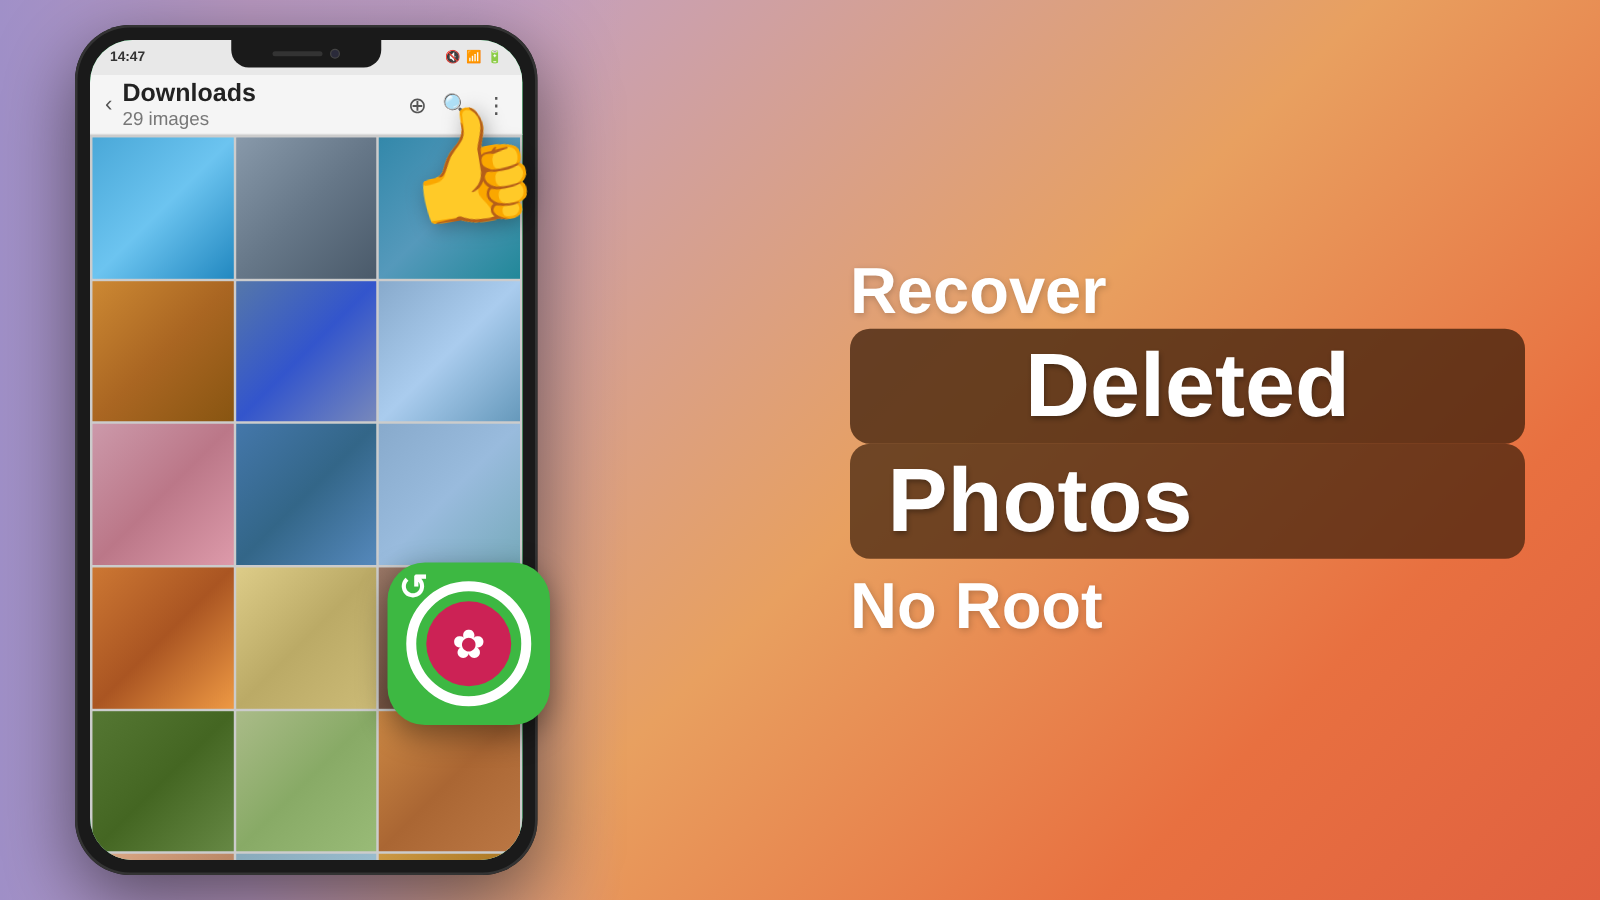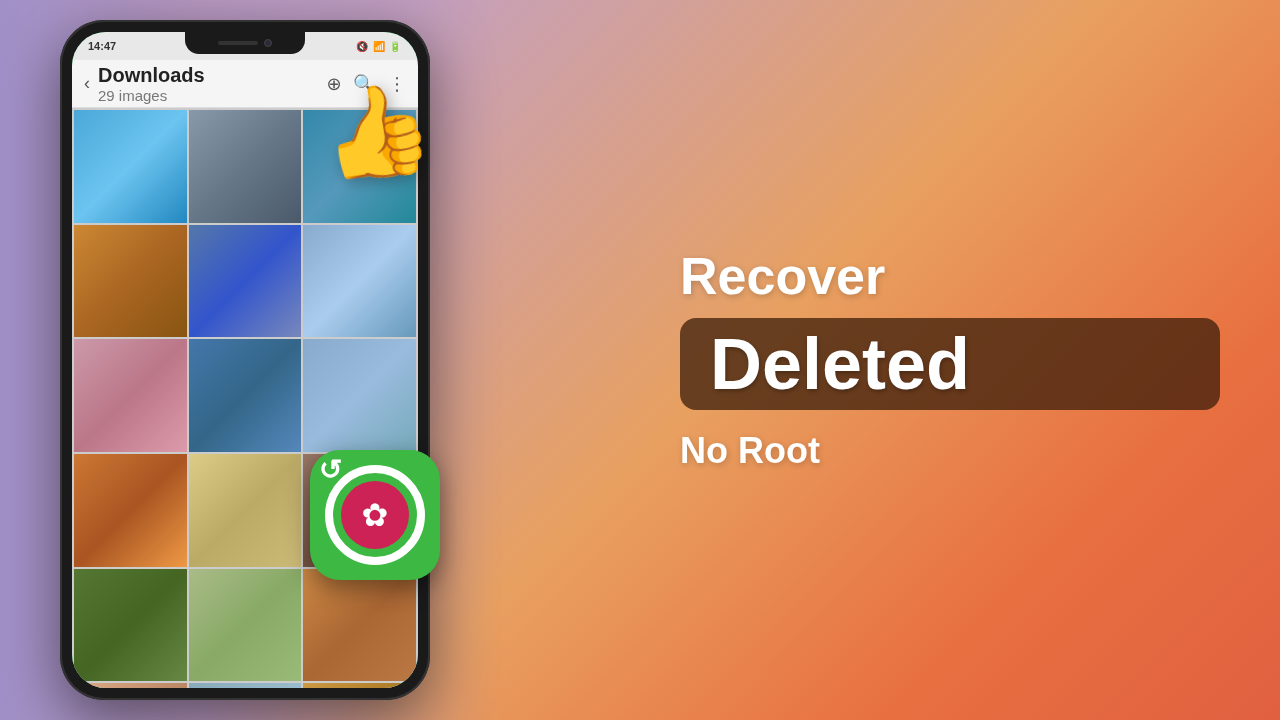--- a/index.html
+++ b/index.html
@@ -238,36 +238,37 @@
     .right-content {
       position: absolute;
       right: 0;
       top: 0;
       width: 680px;
       height: 720px;
       display: flex;
       flex-direction: column;
       justify-content: center;
       padding: 40px 60px 40px 80px;
-      gap: 12px;
+      gap: 0;
     }
 
     .recover-text {
       font-size: 52px;
       font-weight: bold;
       color: white;
       text-shadow: 1px 2px 6px rgba(0,0,0,0.2);
       line-height: 1.1;
     }
 
     .deleted-text-box {
       background: rgba(60, 30, 10, 0.75);
       border-radius: 16px;
       padding: 10px 30px;
       display: inline-block;
+      text-align: center;
     }
 
     .deleted-text {
       font-size: 72px;
       font-weight: 900;
       color: white;
       line-height: 1.0;
       text-shadow: 1px 2px 4px rgba(0,0,0,0.3);
     }
 
@@ -280,21 +281,21 @@
 
     .photos-text {
       font-size: 72px;
       font-weight: 900;
       color: white;
       line-height: 1.0;
       text-shadow: 1px 2px 4px rgba(0,0,0,0.3);
     }
 
     .noroot-text {
-      font-size: 36px;
+      font-size: 52px;
       font-weight: bold;
       color: white;
       text-shadow: 1px 2px 6px rgba(0,0,0,0.2);
       margin-top: 8px;
     }
 
     
     .phone-notch {
       position: absolute;
       top: 0;
@@ -399,15 +400,18 @@
         </div>
       </div>
     </div>
   </div>
 
   <div class="right-content">
     <div class="recover-text">Recover</div>
     <div class="deleted-text-box">
       <div class="deleted-text">Deleted</div>
     </div>
+    <div class="photos-text-box">
+      <div class="photos-text">Photos</div>
+    </div>
     <div class="noroot-text">No Root</div>
   </div>
 </div>
 
 </body></html>

